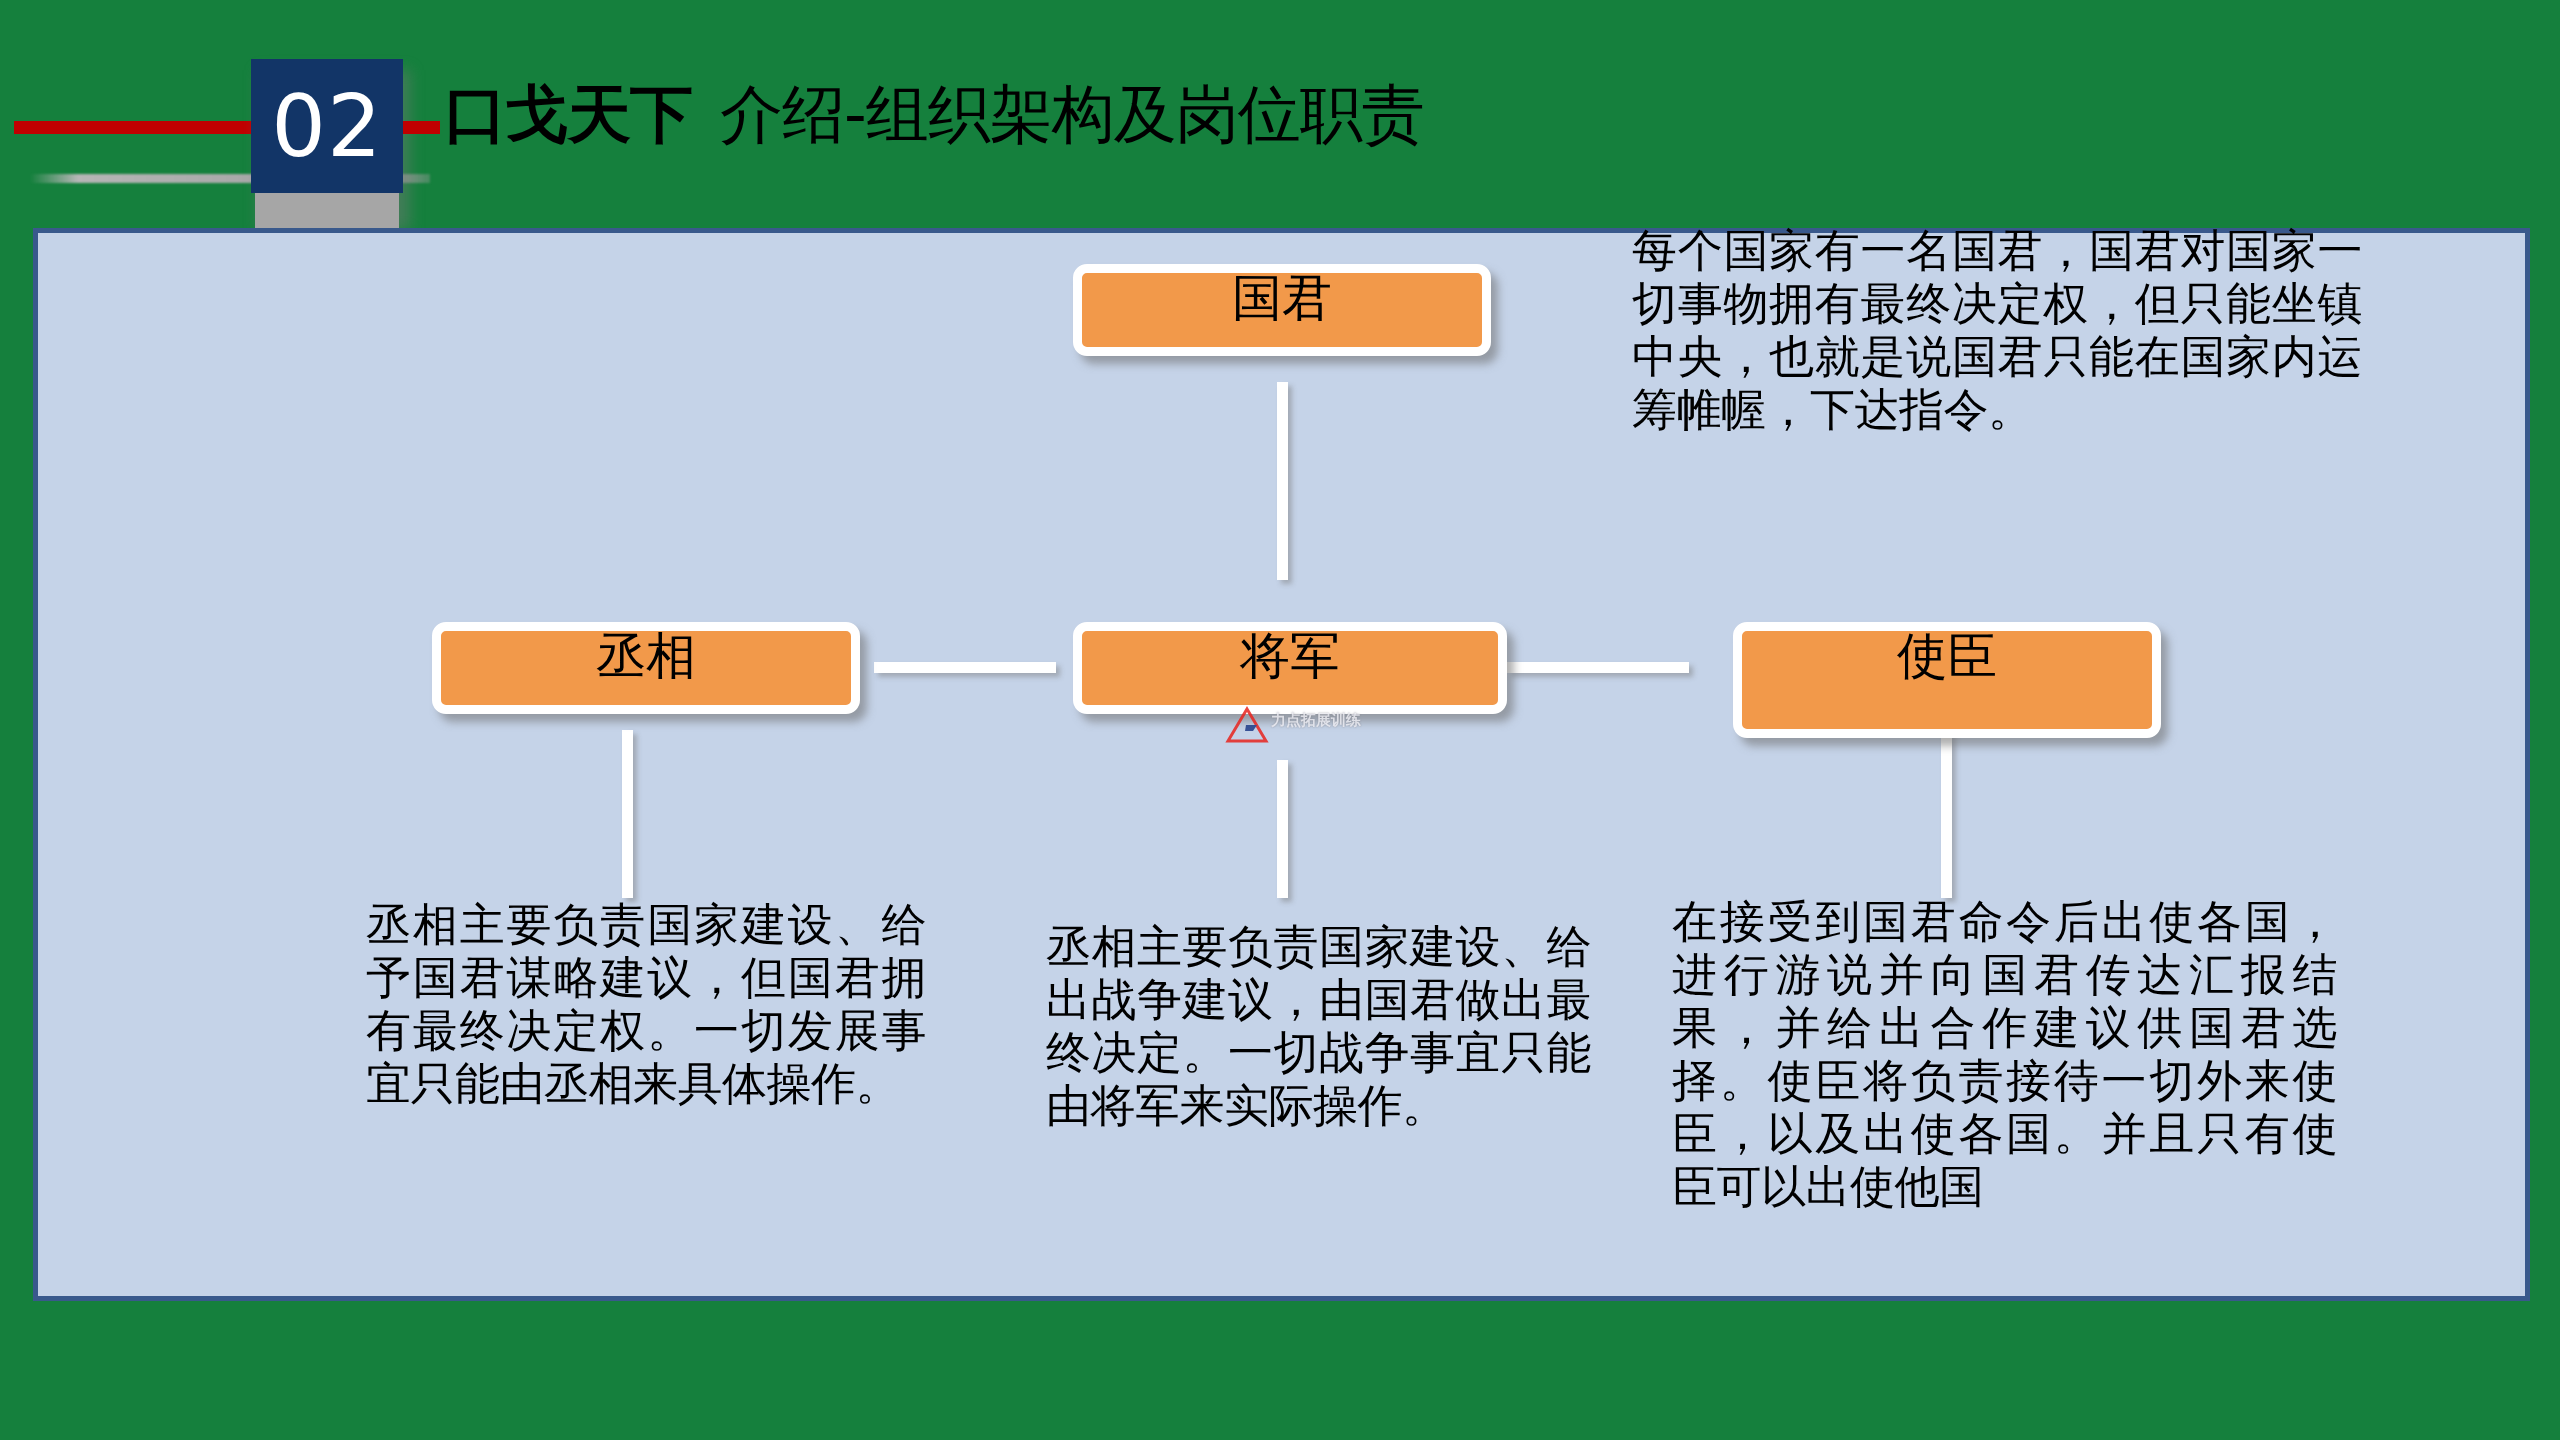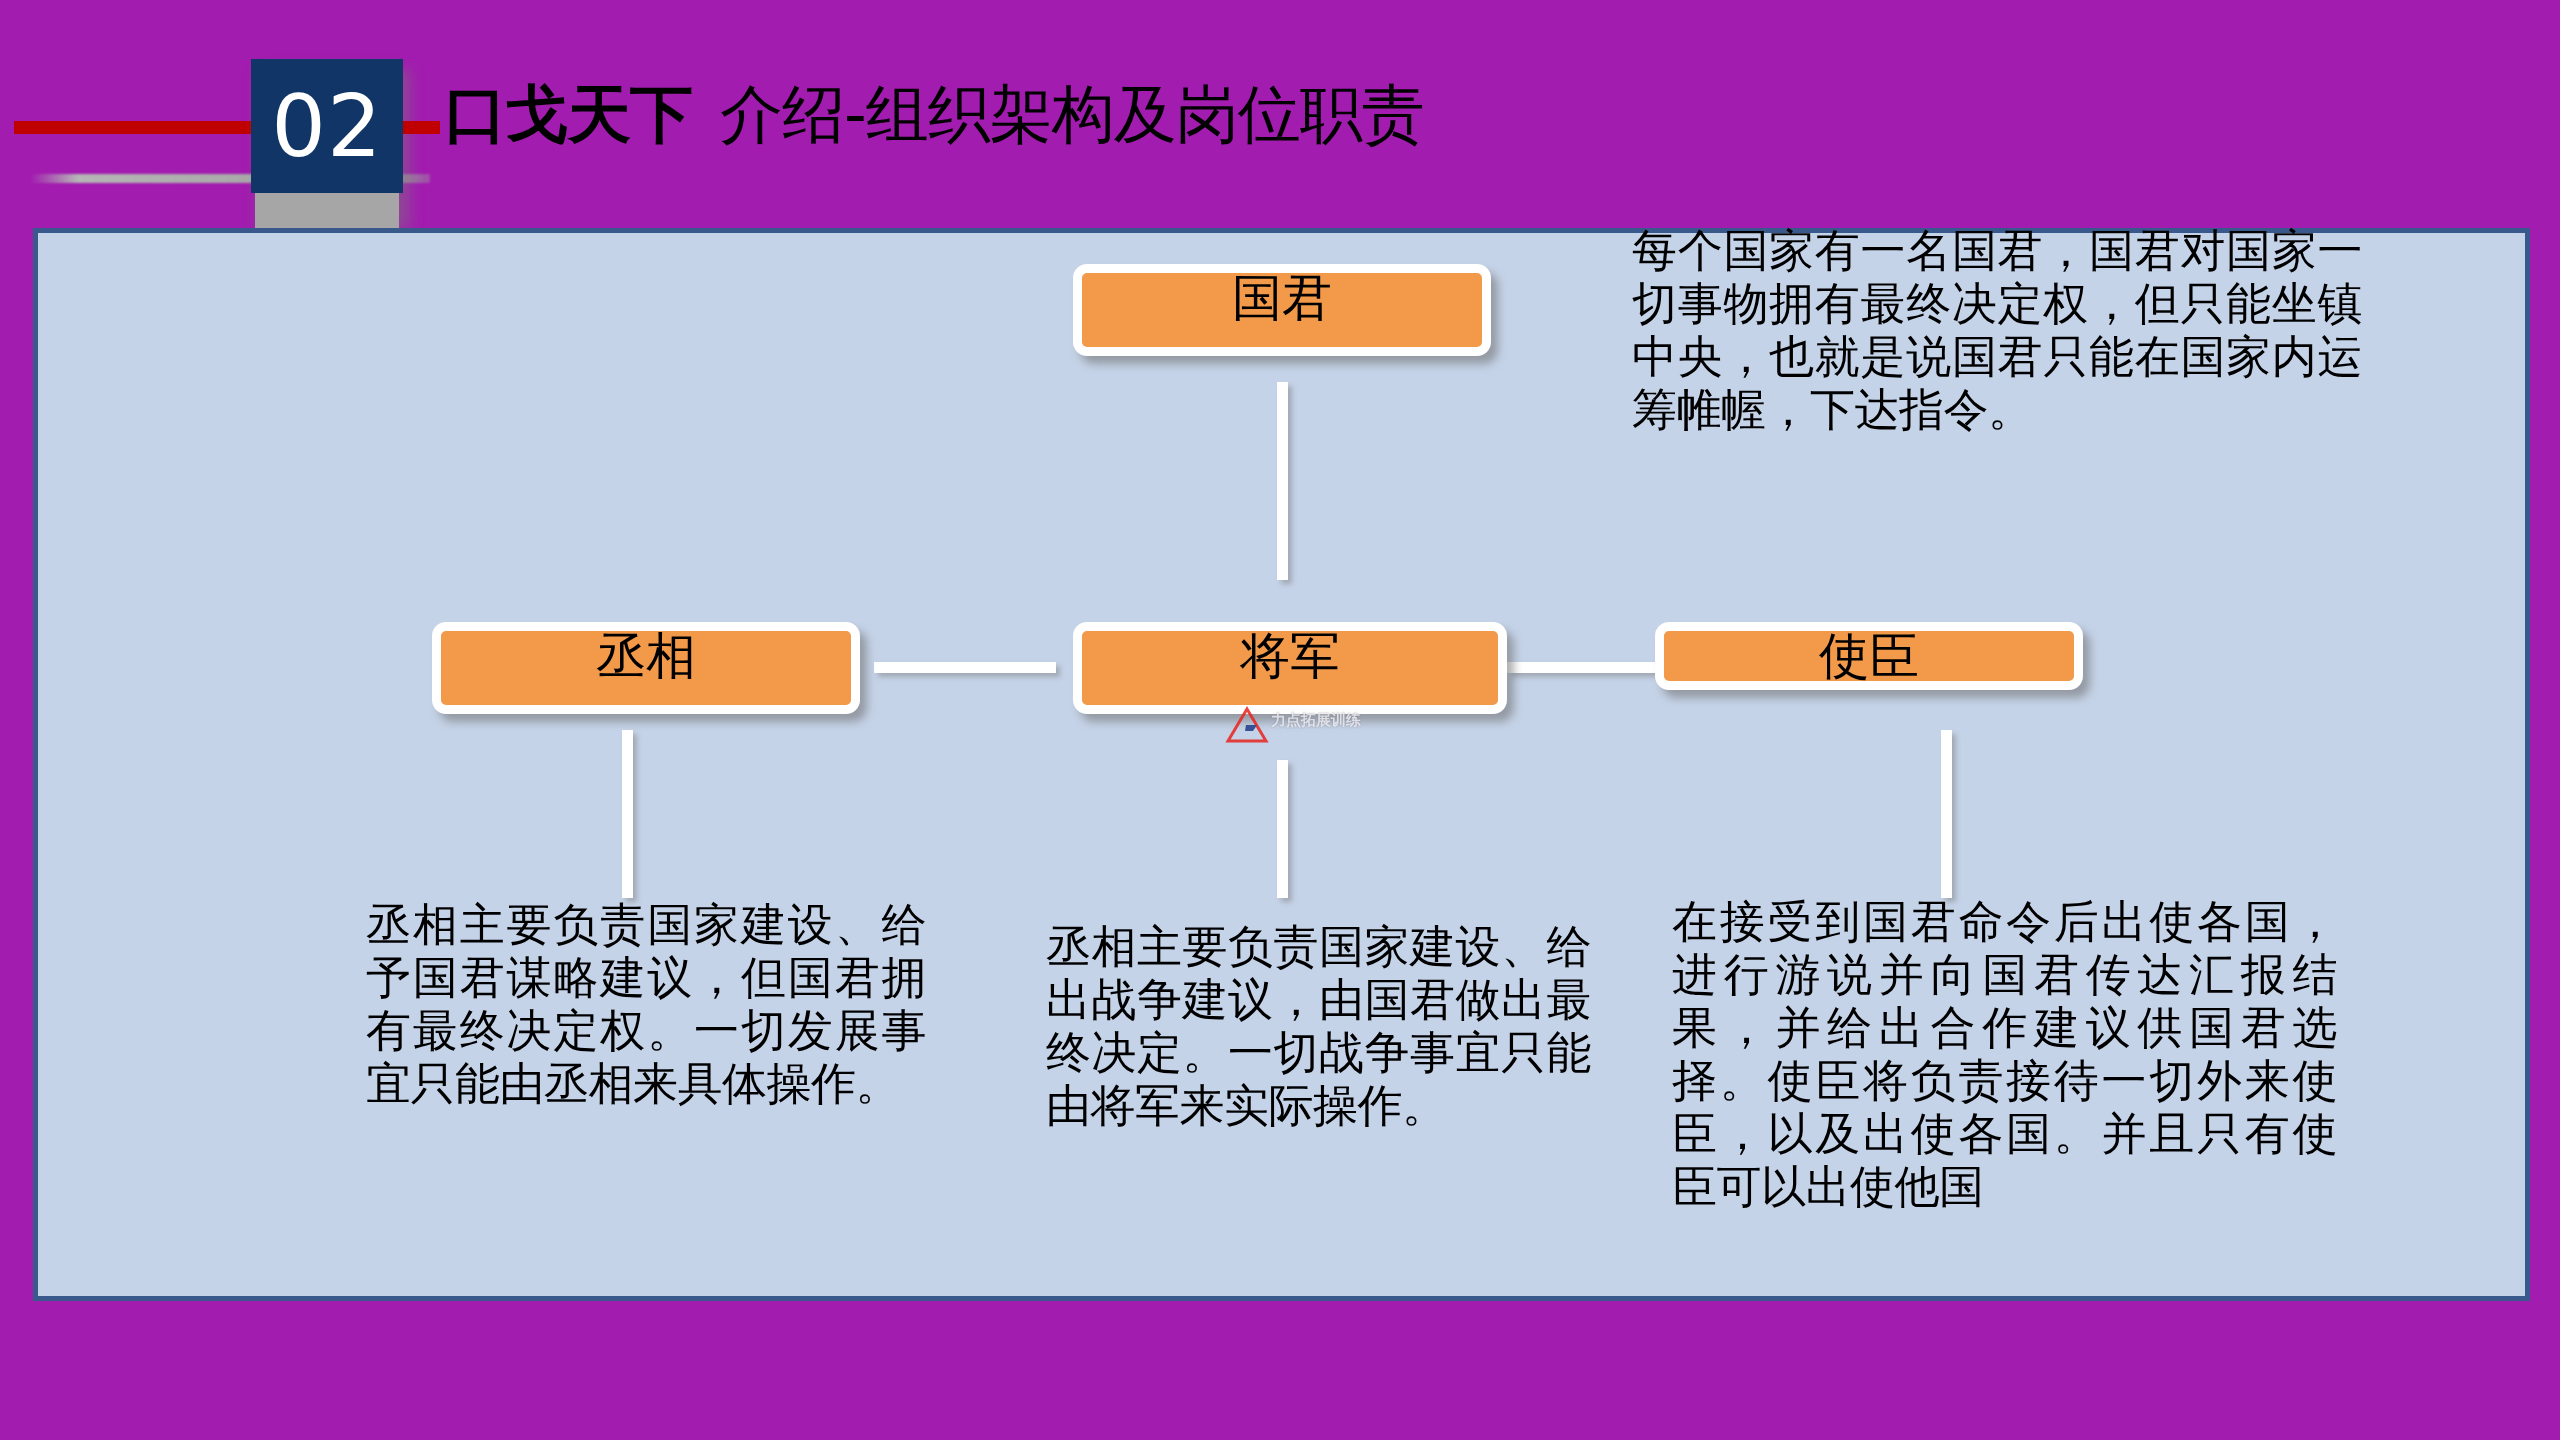--- a/index.html
+++ b/index.html
@@ -5,21 +5,21 @@
   * { box-sizing: border-box; margin: 0; padding: 0; }
   html, body {
     width: 2560px; height: 1440px;
     background: #ffffff;
     font-family: "DejaVu Sans", "Liberation Sans", sans-serif;
     overflow: hidden;
   }
   #slide {
     position: relative;
     width: 2560px; height: 1440px;
-    background: #a21caf;
+    background: #15803d;
   }
 
   
   .rule-red {
     position: absolute;
     left: 14px; top: 121px;
     width: 410px; height: 13px;
     background: #c00000;
   }
   .rule-red-stub {
@@ -96,21 +96,21 @@
   }
   .node span {
     color: #000000;
     font-size: 50px;
     line-height: 1;
     font-family: "DejaVu Sans", "Liberation Sans", sans-serif;
   }
   #node-king    { left: 1073px; top: 264px;  width: 418px; height: 92px; }
   #node-chancellor { left: 432px;  top: 622px;  width: 428px; height: 92px; }
   #node-general    { left: 1073px; top: 622px;  width: 434px; height: 92px; }
-  #node-envoy      { left: 1655px; top: 622px;  width: 428px; height: 68px; }
+  #node-envoy      { left: 1733px; top: 622px;  width: 428px; height: 116px; }
 
   
   .conn {
     position: absolute;
     background: #ffffff;
     box-shadow: 4px 4px 5px rgba(120,120,120,0.45);
   }
   .conn.v { width: 11px; }
   .conn.h { height: 11px; }
   #conn-king-down     { left: 1277px; top: 382px; height: 198px; }

